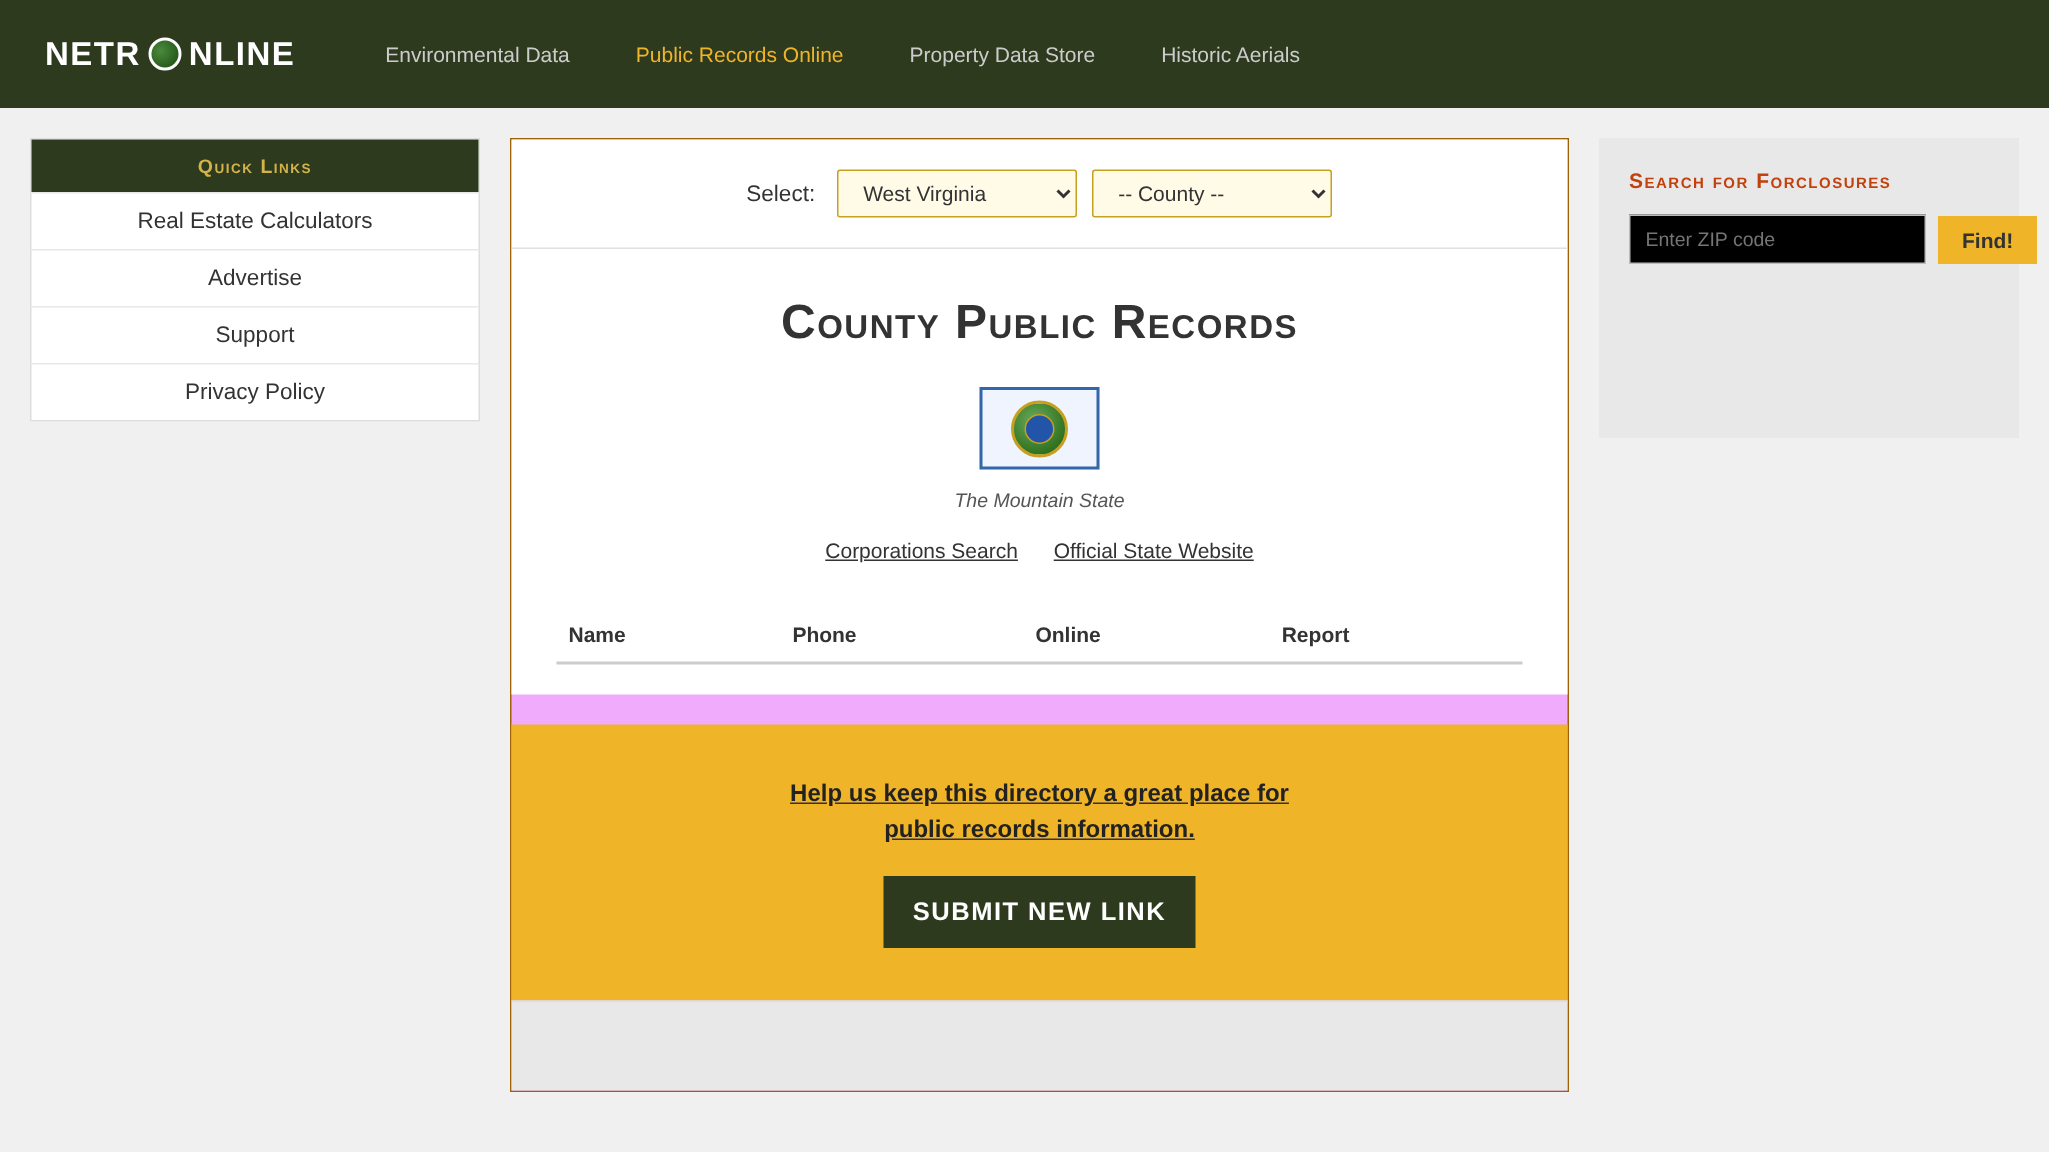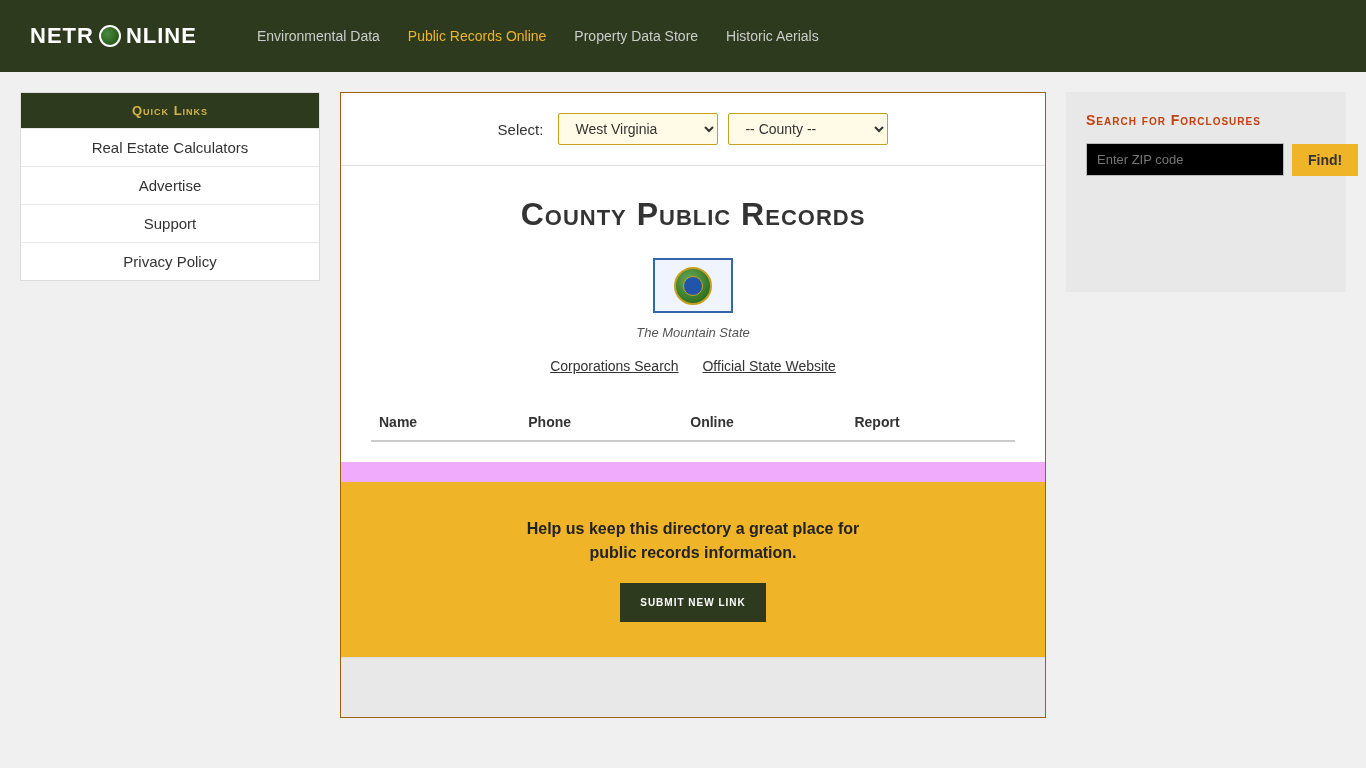--- a/index.html
+++ b/index.html
@@ -28,21 +28,21 @@
       width: 22px;
       height: 22px;
       border-radius: 50%;
       background: radial-gradient(circle at 35% 38%, #4a8a3c, #1a4a10);
       border: 2px solid #fff;
       vertical-align: middle;
       margin: 0 1px;
     }
     nav {
       display: flex;
-      gap: 28px;
+      gap: 44px;
     }
     nav a {
       color: #ccc;
       text-decoration: none;
       font-size: 14px;
       font-weight: 500;
     }
     nav a.active {
       color: #f0b429;
     }
@@ -204,34 +204,35 @@
       padding: 10px 8px;
       border-bottom: 2px solid #ccc;
     }
 
     
     .cta-box {
       background: #f0b429;
       text-align: center;
       padding: 35px 20px;
       margin: 20px 0 0;
+      text-decoration: underline;
     }
     .cta-box p {
       font-size: 16px;
       font-weight: bold;
       color: #222;
       margin-bottom: 18px;
       line-height: 1.5;
     }
     .submit-btn {
       background: #2d3a1e;
       color: #fff;
       border: none;
       padding: 14px 20px;
-      font-size: 10px;
+      font-size: 17px;
       font-weight: bold;
       letter-spacing: 1px;
       cursor: pointer;
       border-radius: 0;
     }
 
     
     .gray-section {
       background: #e8e8e8;
       height: 60px;

